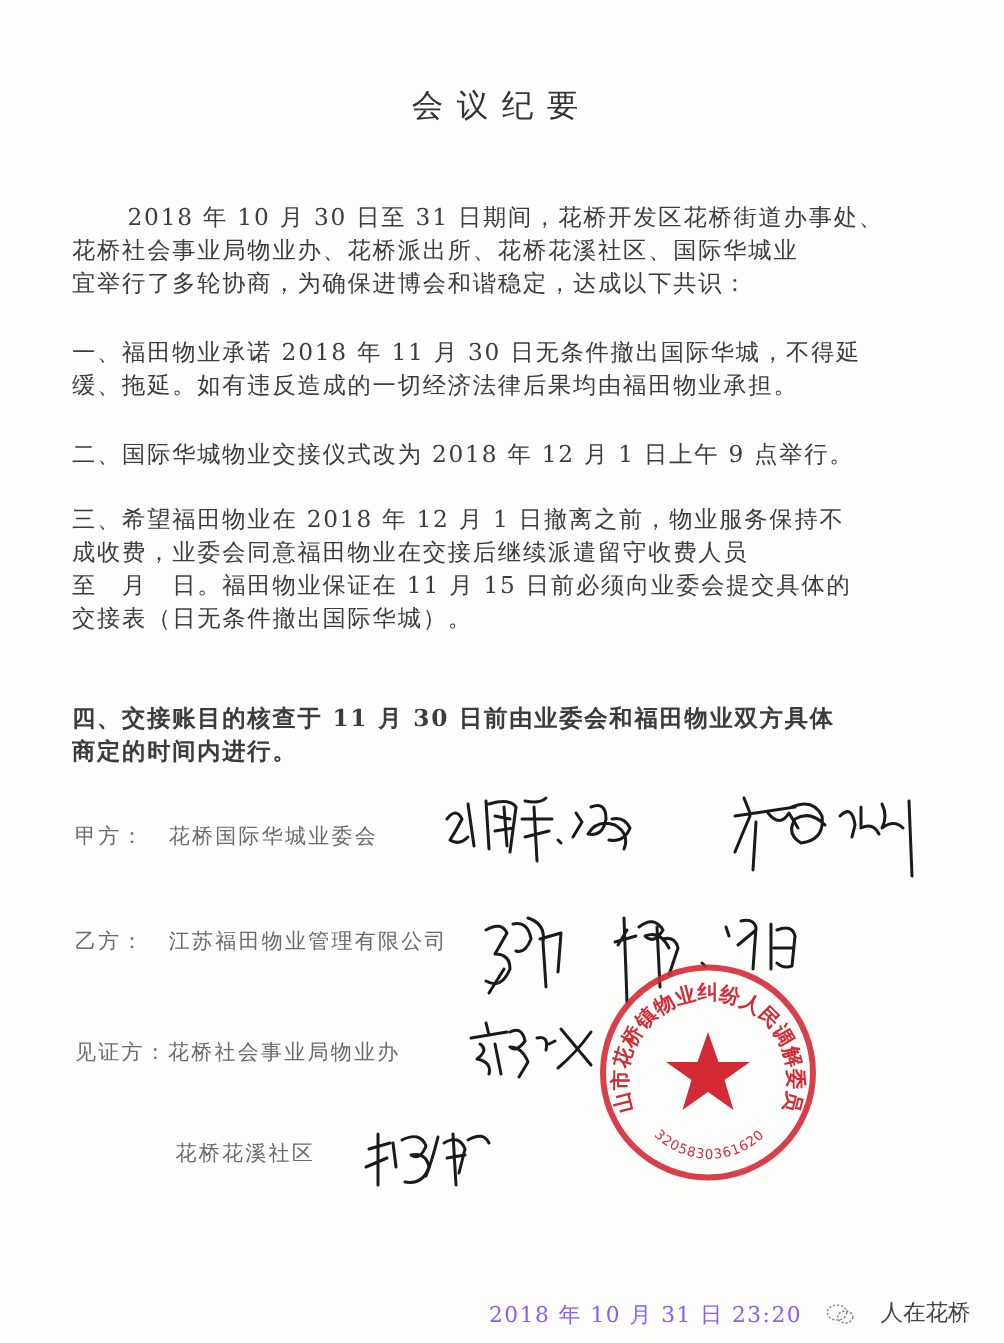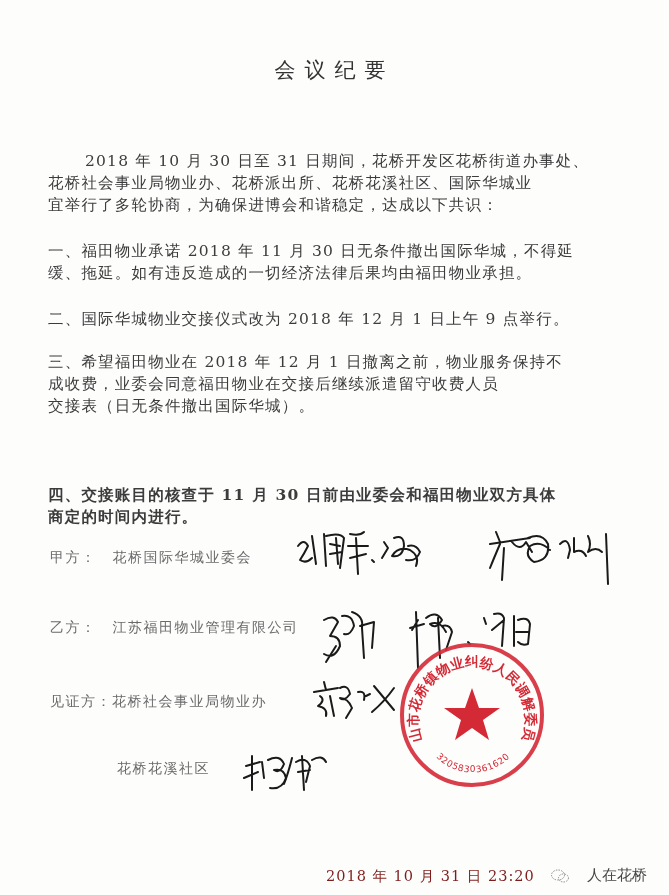--- a/index.html
+++ b/index.html
@@ -12,21 +12,21 @@
     }
     .page { position: absolute; left: 0; top: 16px; width: 640px; height: 895px; }
     .title {
       position: absolute; top: 40px; left: 0; width: 669px; text-align: center;
       font-family: "DejaVu Sans", "Liberation Sans", sans-serif;
       font-size: 21px; letter-spacing: 9px; color: #333;
     }
     .body-text {
       position: absolute; left: 48px; width: 530px;
       font-size: 15.5px; line-height: 22px; color: #3c3c3c;
-      letter-spacing: 1.2px; text-align: justify; margin-top: 16px;
+      letter-spacing: 1.2px; text-align: justify;
     }
     .indent { text-indent: 37px; }
     .p0 { top: 118px; }
     .p1 { top: 208px; }
     .p2 { top: 276px; }
     .p3 { top: 319px; }
     .p4 { top: 452px; font-weight: bold; }
     .line { display: block; white-space: nowrap; }
 
     .party {
@@ -39,21 +39,21 @@
     .witness2 { left: 117px; top: 744px; }
     .party .gap { display: inline-block; width: 16px; }
 
     .sig { position: absolute; }
     .sig svg { display: block; }
 
     .stamp { position: absolute; left: 397px; top: 624px; width: 150px; height: 150px; }
 
     .date {
       position: absolute; left: 326px; top: 851px;
-      font-size: 14.5px; color: #7f1d1d; letter-spacing: 1px; white-space: nowrap;
+      font-size: 14.5px; color: #8b5cf6; letter-spacing: 1px; white-space: nowrap;
     }
     .watermark {
       position: absolute; left: 550px; top: 850px;
       font-family: "DejaVu Sans", "Liberation Sans", sans-serif;
       font-size: 15px; color: #444; white-space: nowrap;
       display: flex; align-items: center; gap: 17px;
     }
     .wm-icon { width: 20px; height: 16px; }
   </style>
 </head>
@@ -74,20 +74,21 @@
     <span class="line">缓、拖延。如有违反造成的一切经济法律后果均由福田物业承担。</span>
   </div>
 
   <div class="body-text p2">
     <span class="line">二、国际华城物业交接仪式改为 2018 年 12 月 1 日上午 9 点举行。</span>
   </div>
 
   <div class="body-text p3">
     <span class="line">三、希望福田物业在 2018 年 12 月 1 日撤离之前，物业服务保持不</span>
     <span class="line">成收费，业委会同意福田物业在交接后继续派遣留守收费人员</span>
+    <span class="line">至　月　日。福田物业保证在 11 月 15 日前必须向业委会提交具体的</span>
     <span class="line">交接表（日无条件撤出国际华城）。</span>
   </div>
 
   <div class="body-text p4">
     <span class="line">四、交接账目的核查于 11 月 30 日前由业委会和福田物业双方具体</span>
     <span class="line">商定的时间内进行。</span>
   </div>
 
   <div class="party party-a">
     <span>甲方：</span><span class="gap"></span><span>花桥国际华城业委会</span>

